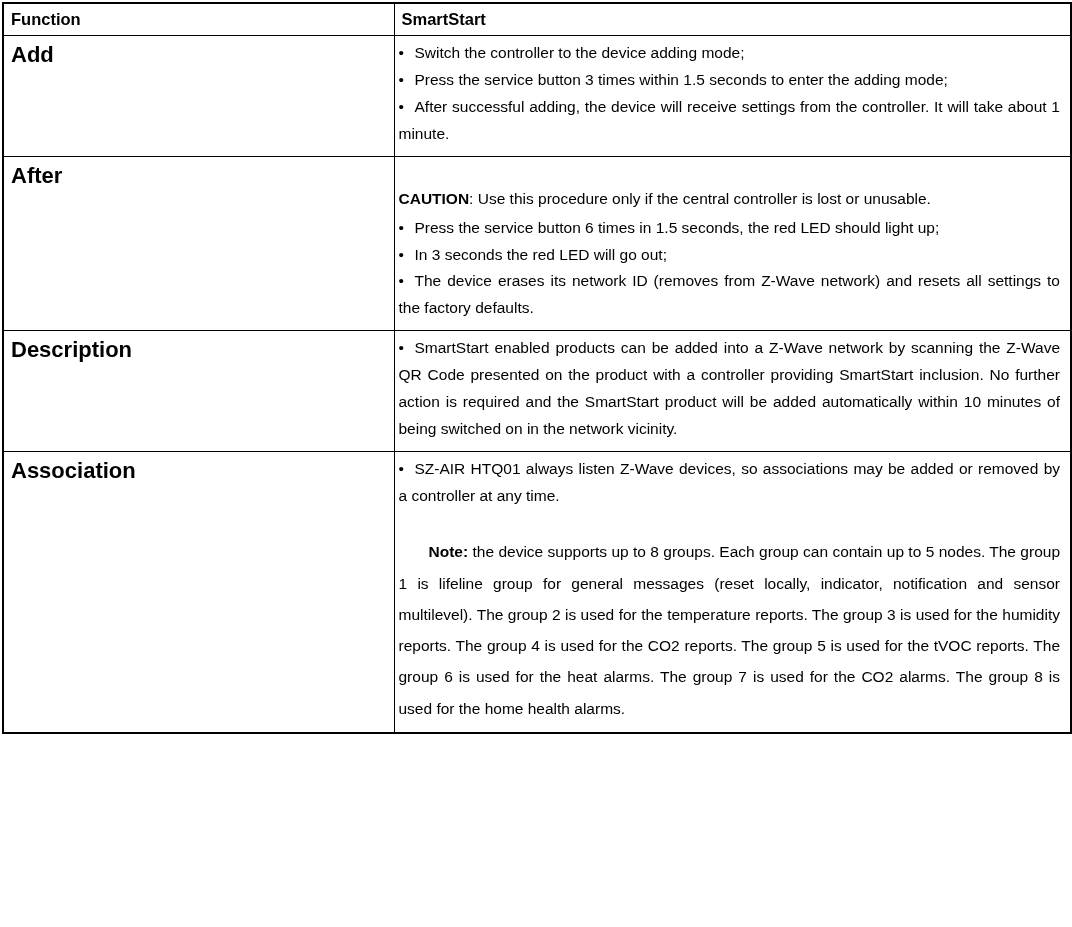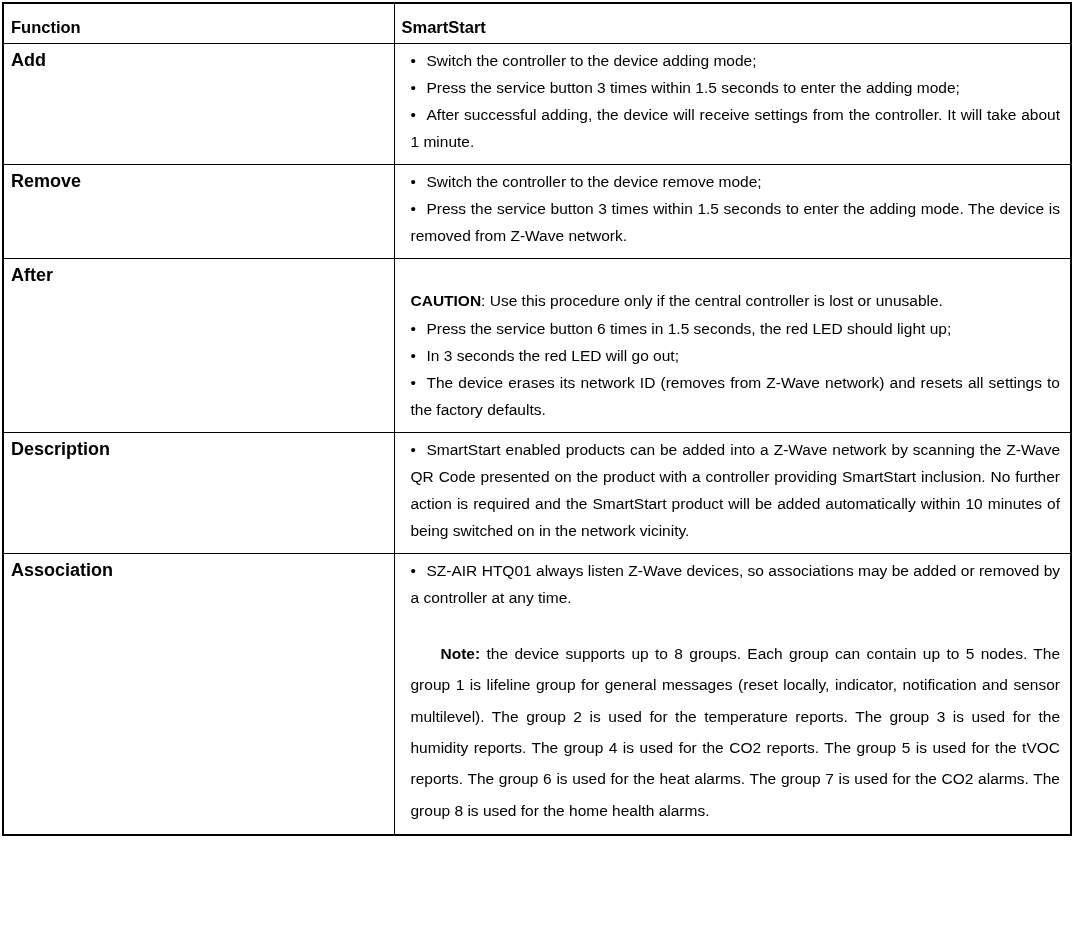--- a/index.html
+++ b/index.html
@@ -27,32 +27,32 @@
     vertical-align: top;
     overflow: hidden;
   }
   col.c-function { width: 391px; }
   col.c-description { width: 677px; }
 
   th.hdr {
     text-align: left;
     font-weight: bold;
     font-size: 16.5px;
-    padding: 13px 6px 5px 7px;
+    padding: 5px 6px 5px 7px;
     line-height: 1.3;
   }
   td.fn-cell {
     font-weight: bold;
-    font-size: 18px;
+    font-size: 22px;
     padding: 5px 6px 5px 7px;
     line-height: 1.3;
   }
   td.desc-cell {
     font-size: 15.5px;
-    padding: 4px 10px 8px 16px;
+    padding: 4px 10px 8px 4px;
     line-height: 1.74;
   }
   .block {
     text-align: justify;
   }
   .block .bullet {
     display: inline-block;
     width: 16px;
   }
   .block.caution {
@@ -86,27 +86,20 @@
     <tbody>
         <tr>
           <td class="fn-cell">Add</td>
           <td class="desc-cell">
             <div class="block"><span class="bullet">•</span>Switch the controller to the device adding mode;</div>
             <div class="block"><span class="bullet">•</span>Press the service button 3 times within 1.5 seconds to enter the adding mode;</div>
             <div class="block"><span class="bullet">•</span>After successful adding, the device will receive settings from the controller. It will take about 1 minute.</div>
           </td>
         </tr>
         <tr>
-          <td class="fn-cell">Remove</td>
-          <td class="desc-cell">
-            <div class="block"><span class="bullet">•</span>Switch the controller to the device remove mode;</div>
-            <div class="block"><span class="bullet">•</span>Press the service button 3 times within 1.5 seconds to enter the adding mode. The device is removed from Z-Wave network.</div>
-          </td>
-        </tr>
-        <tr>
           <td class="fn-cell">After</td>
           <td class="desc-cell">
             <div class="block caution"><strong>CAUTION</strong>: Use this procedure only if the central controller is lost or unusable.</div>
             <div class="block"><span class="bullet">•</span>Press the service button 6 times in 1.5 seconds, the red LED should light up;</div>
             <div class="block"><span class="bullet">•</span>In 3 seconds the red LED will go out;</div>
             <div class="block"><span class="bullet">•</span>The device erases its network ID (removes from Z-Wave network) and resets all settings to the factory defaults.</div>
           </td>
         </tr>
         <tr>
           <td class="fn-cell">Description</td>

